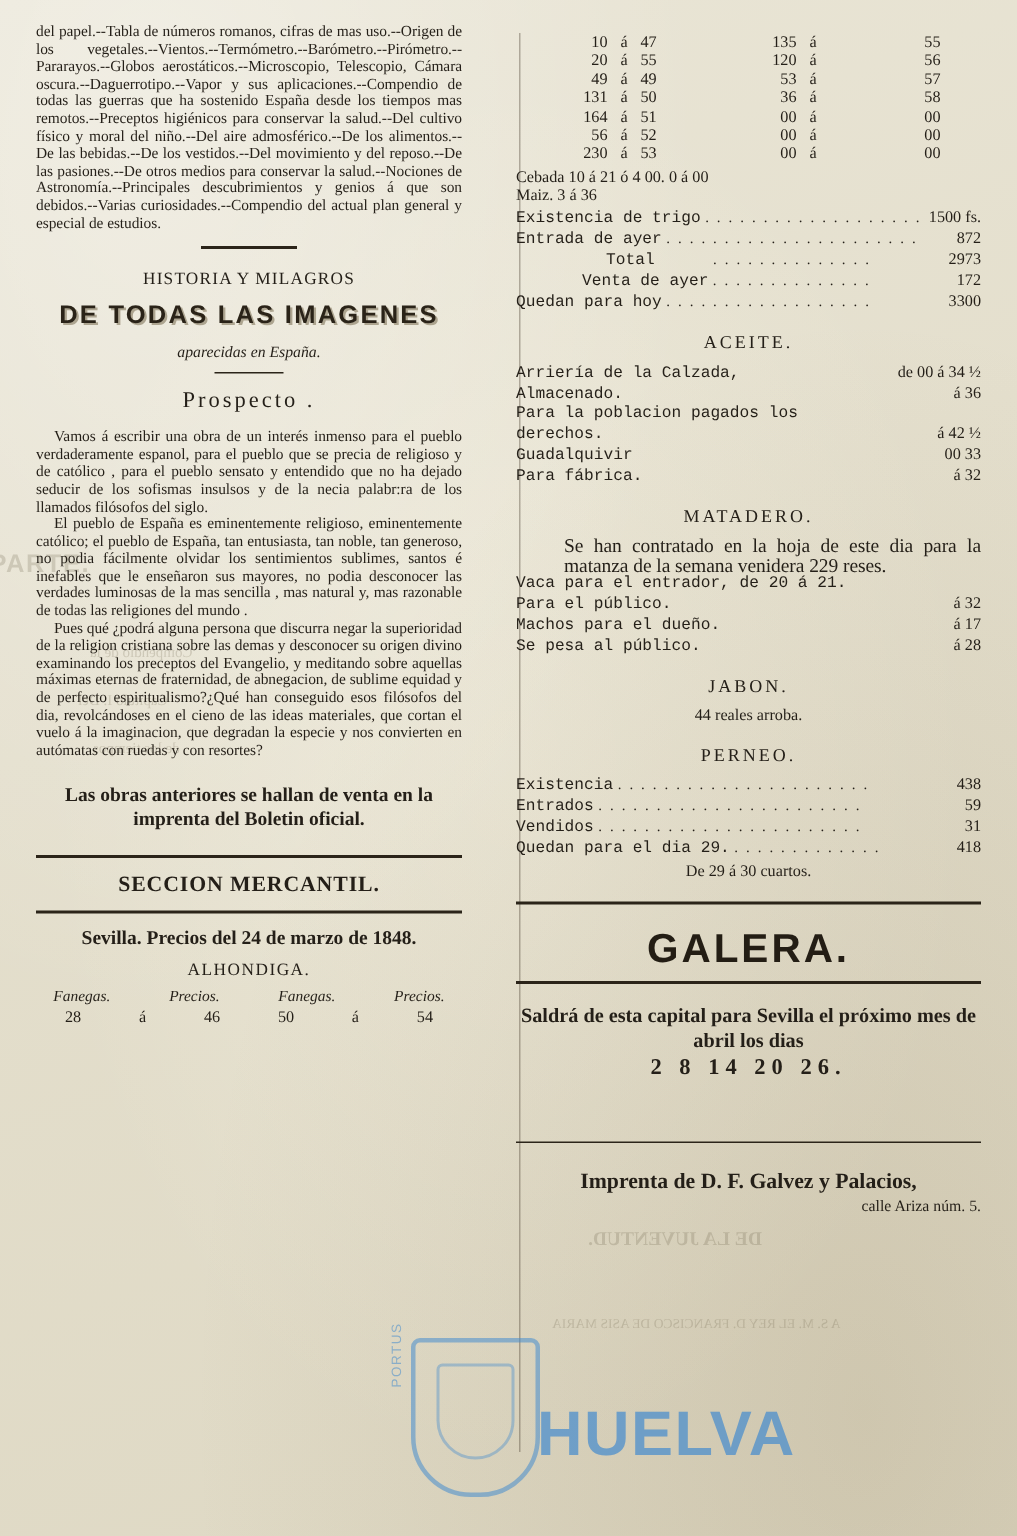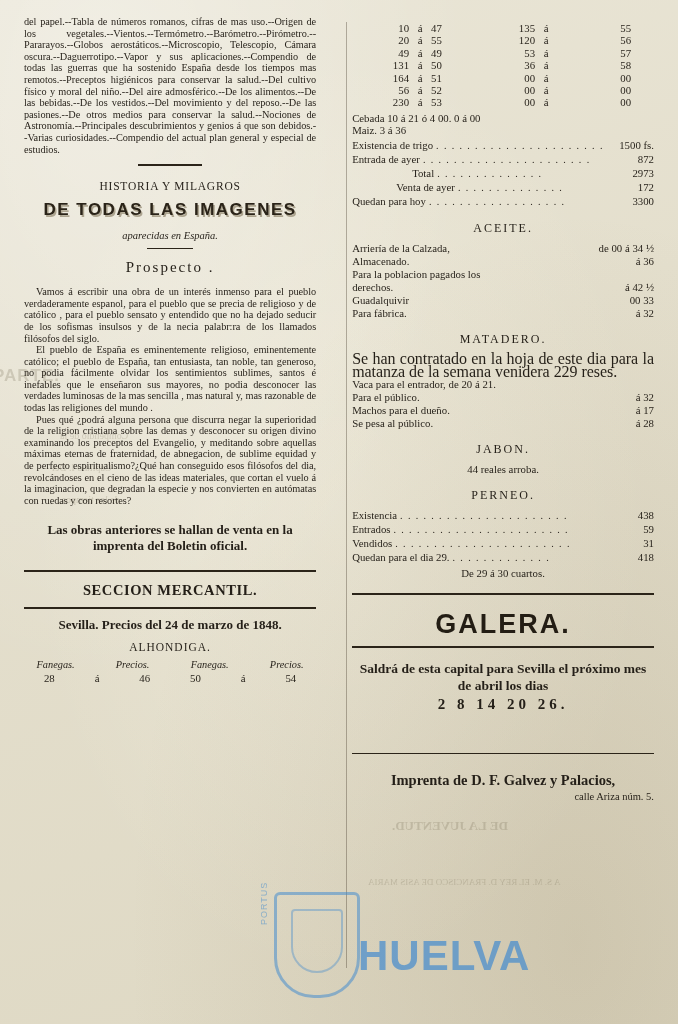--- a/index.html
+++ b/index.html
@@ -170,21 +170,21 @@
   .numrow span.c4 { width: 34px; text-align: right; }
   .numrow span.c5 { width: 22px; text-align: center; }
   .numrow span.c6 { width: 34px; text-align: right; margin-left: 40px; }
 
   .lineitem {
     font-size: 10.8px;
     line-height: 13px;
     display: flex;
     align-items: baseline;
   }
-  .lineitem .lbl { white-space: nowrap; }
+  .lineitem .lbl { white-space: nowrap; font-family: Liberation Mono, monospace; }
   .lineitem .dots {
     flex: 1;
     border-bottom: 1px dotted transparent;
     overflow: hidden;
     white-space: nowrap;
     margin: 0 3px;
     color: #241f18;
     letter-spacing: 1.4px;
     font-size: 10px;
   }
@@ -451,21 +451,21 @@
           <div class="lineitem">
             <span class="lbl">Existencia de trigo</span>
             <span class="dots">. . . . . . . . . . . . . . . . . . . . . .</span>
             <span class="val">1500 fs.</span>
           </div>
           <div class="lineitem">
             <span class="lbl">Entrada de ayer</span>
             <span class="dots">. . . . . . . . . . . . . . . . . . . . . .</span>
             <span class="val">872</span>
           </div>
-          <div class="lineitem" style="padding-left:60px;">
+          <div class="lineitem" style="padding-left:60px;gap:36px;">
             <span class="lbl">Total</span>
             <span class="dots">. . . . . . . . . . . . . .</span>
             <span class="val">2973</span>
           </div>
           <div class="lineitem" style="padding-left:44px;">
             <span class="lbl">Venta de ayer</span>
             <span class="dots">. . . . . . . . . . . . . .</span>
             <span class="val">172</span>
           </div>
           <div class="lineitem">
@@ -501,21 +501,21 @@
             <span class="val">00   33</span>
           </div>
           <div class="lineitem">
             <span class="lbl">Para fábrica.</span>
             <span class="dots"></span>
             <span class="val">á 32</span>
           </div>
         </div>
 
         <div class="sec-head">MATADERO.</div>
-        <div class="tx" style="font-size:16px; line-height:12.6px;">
+        <div class="tx" style="font-size:13px; line-height:12.6px;margin-left:32px;">
           <p>Se han contratado en la hoja de este dia para la matanza de la semana venidera 229 reses.</p>
         </div>
         <div>
           <div class="lineitem">
             <span class="lbl">Vaca para el entrador, de 20 á 21.</span>
           </div>
           <div class="lineitem">
             <span class="lbl">Para el público.</span>
             <span class="dots"></span>
             <span class="val">á 32</span>

